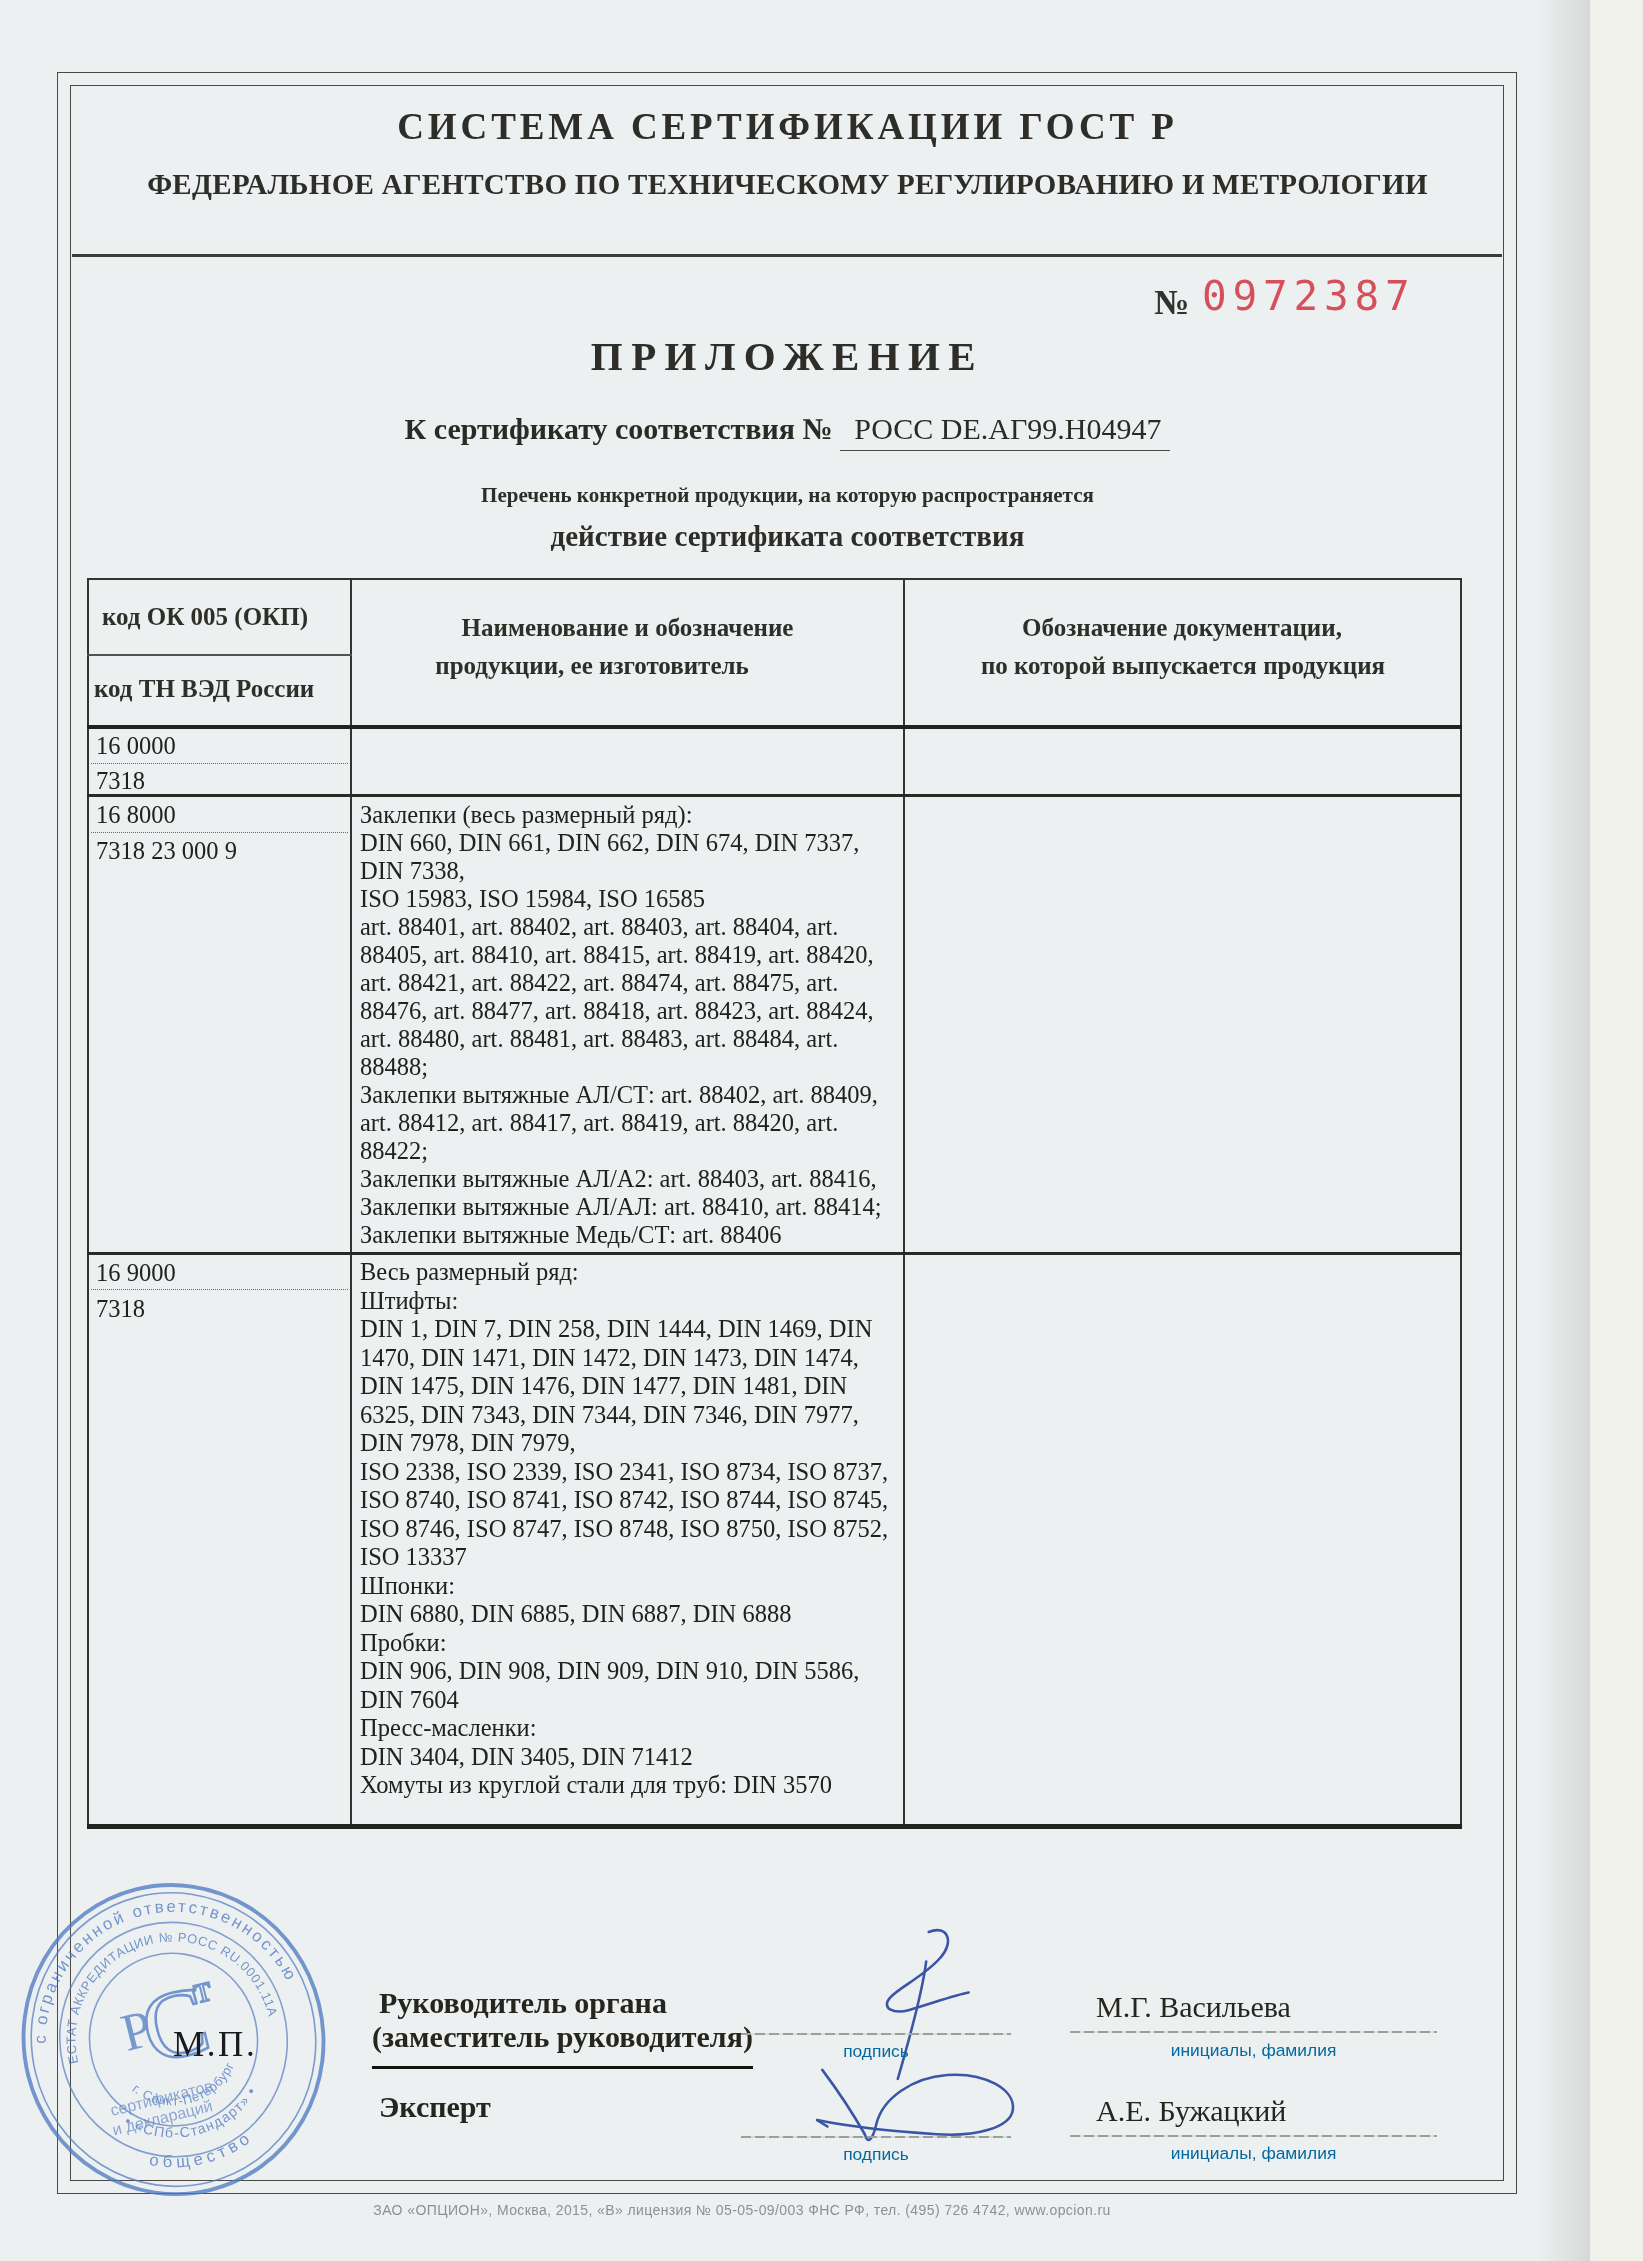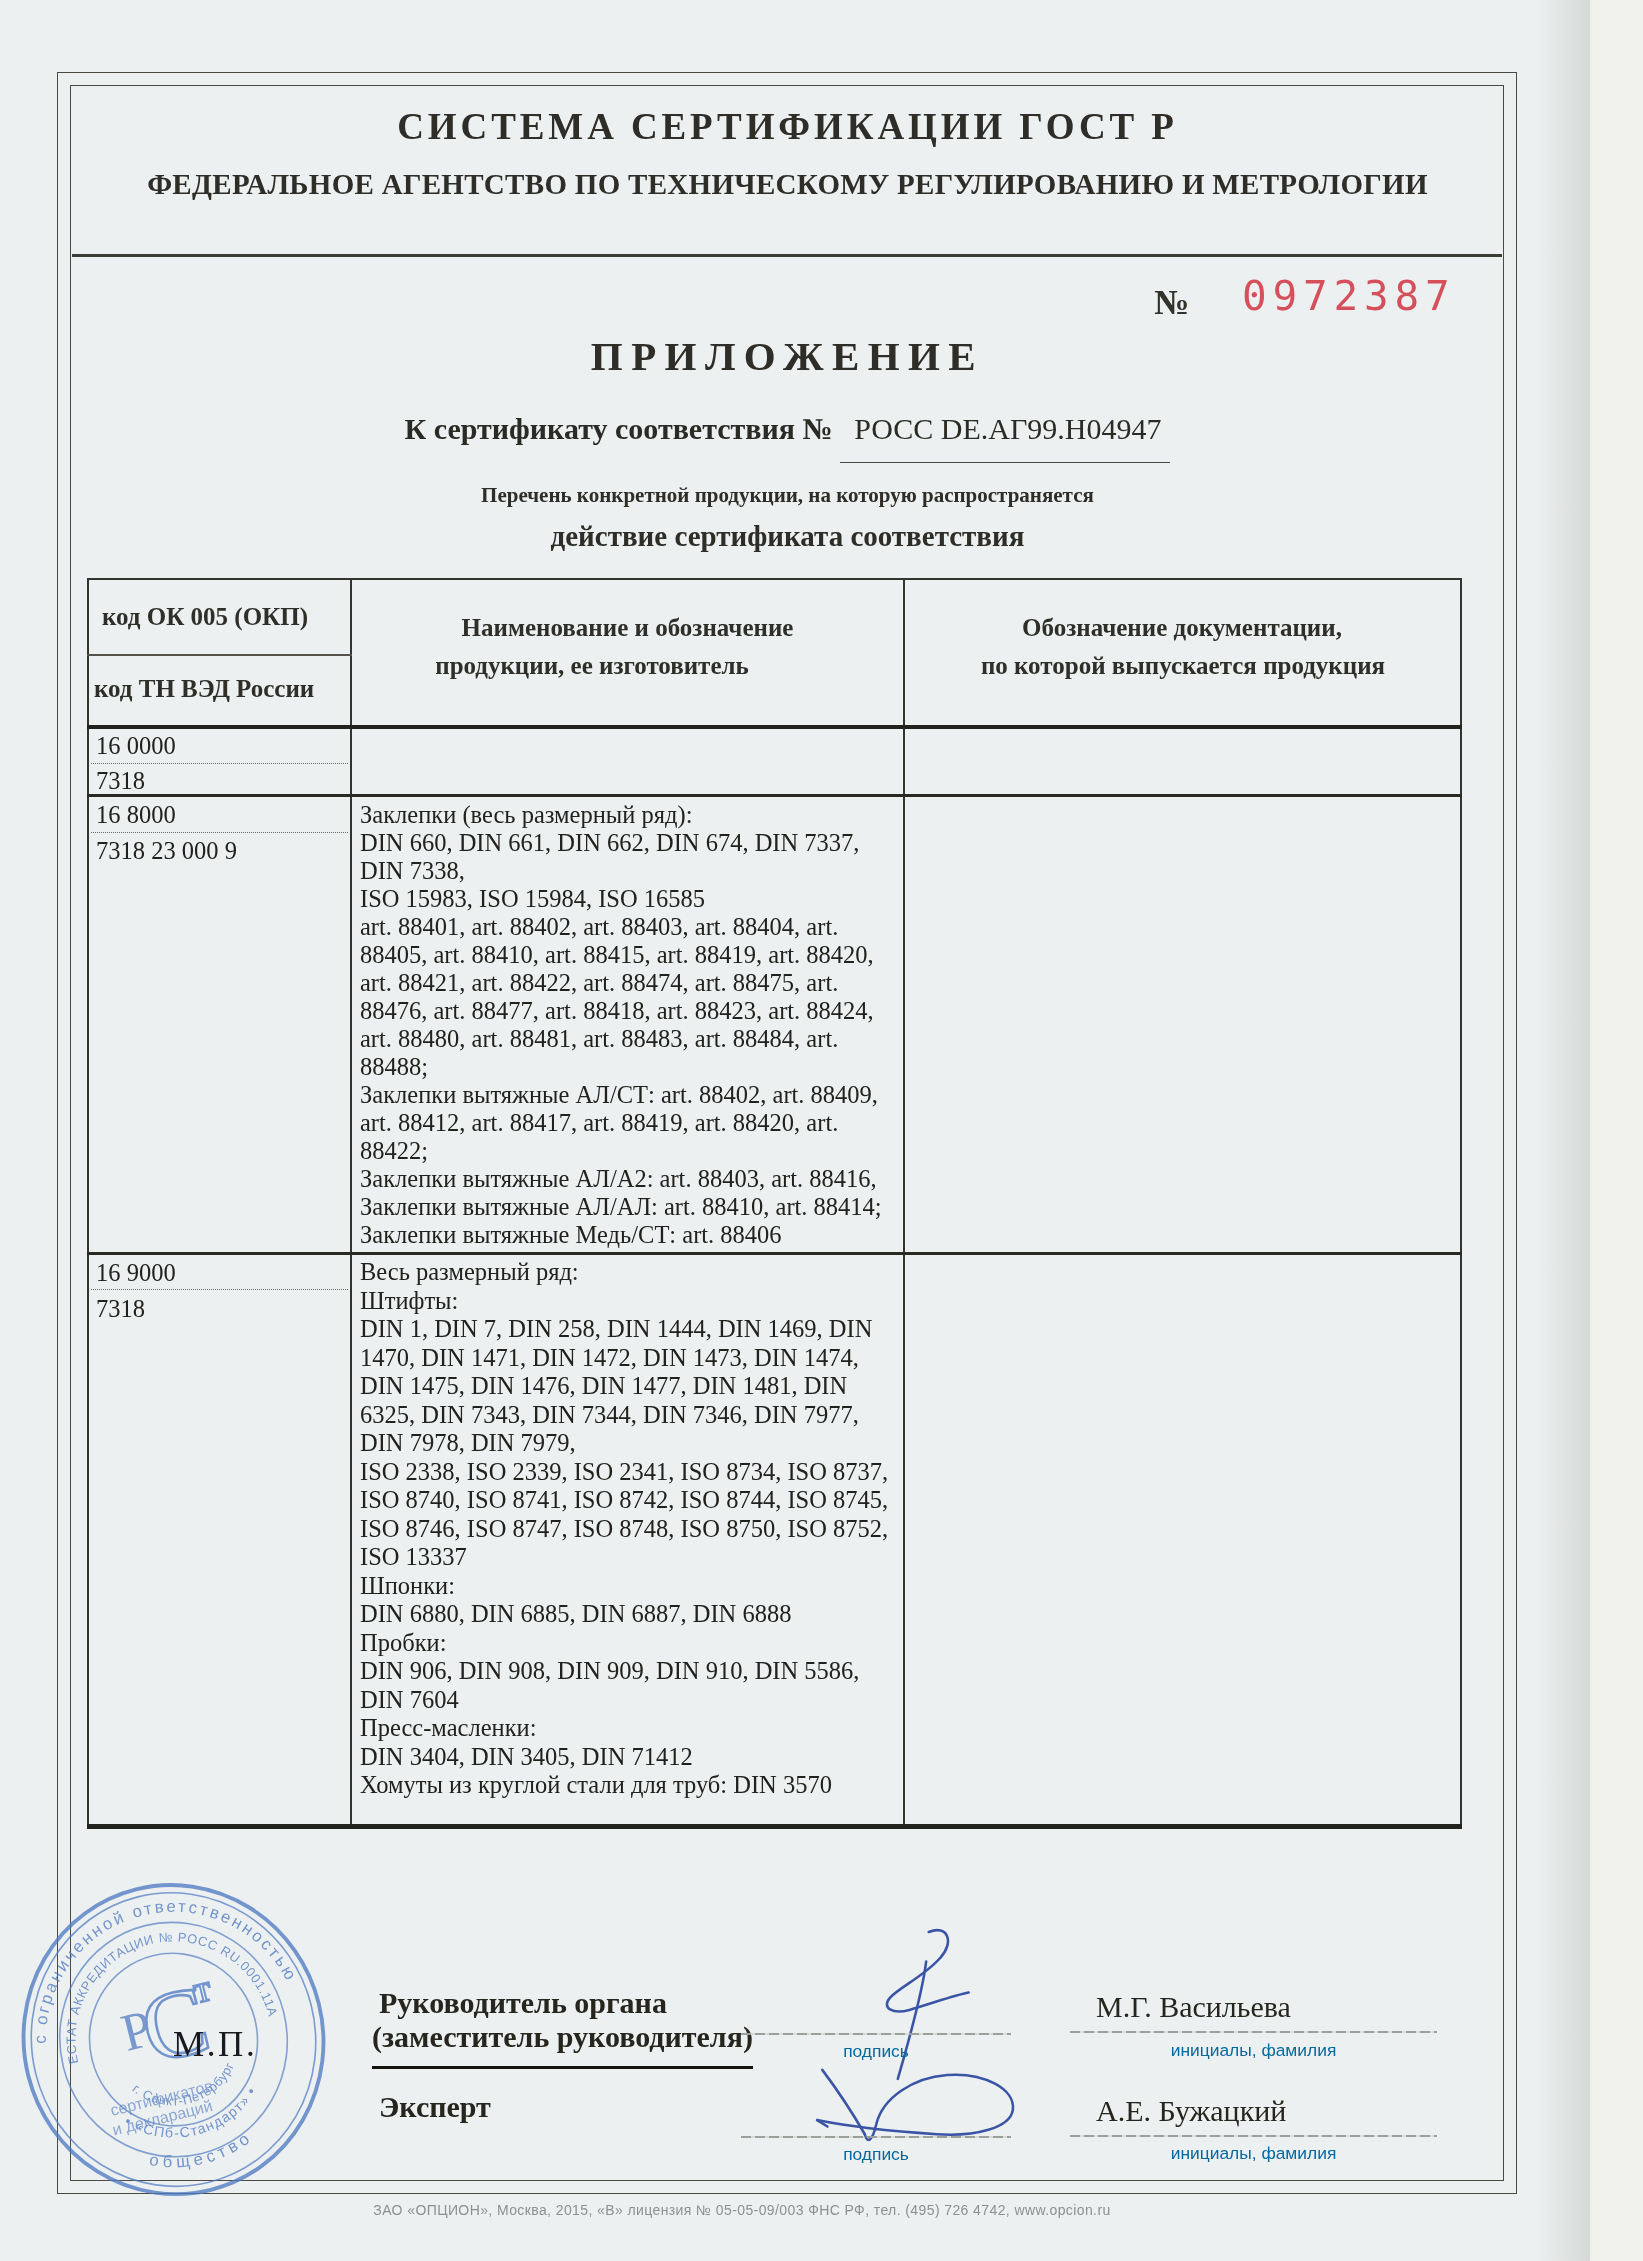--- a/index.html
+++ b/index.html
@@ -22,27 +22,27 @@
   .frame-inner { left:70px; top:85px; width:1434px; height:2096px; border:1.9px solid #4a4a42; }
 
   .centered { left:71px; width:1433px; text-align:center; }
 
   .title    { top:105px; font-size:37px; font-weight:bold; letter-spacing:3.9px; color:#2e2d28; }
   .subtitle { top:168px; font-size:29px; font-weight:bold; letter-spacing:0.3px; color:#2e2d28; }
   .rule-header { left:72px; top:254px; width:1430px; height:2.6px; background:#3c3c36; }
 
   .docno-label { left:1154px; top:283px; font-size:35px; font-weight:bold; color:#33332d; }
   .docno-value { left:1202px; top:272px; font-size:41px; letter-spacing:5.8px;
-    font-family:"DejaVu Sans Mono","Liberation Mono",monospace; color:#d6505c; font-weight:400;margin-left:40px; }
+    font-family:"DejaVu Sans Mono","Liberation Mono",monospace; color:#d6505c; font-weight:400; }
 
   .appendix { top:332px; font-size:41px; font-weight:bold; letter-spacing:8.4px; color:#2e2d28; }
 
   .cert-row { top:412px; font-size:30px; }
   .cert-label { font-weight:600; }
-  .cert-value { padding:0 9px 17px 14px; border-bottom:1.9px solid #4c4c46; }
+  .cert-value { padding:0 9px 5px 14px; border-bottom:1.9px solid #4c4c46; }
 
   .purpose1 { top:483px; font-size:21px; font-weight:bold; color:#2e2d28; }
   .purpose2 { top:520px; font-size:29px; font-weight:bold; color:#2e2d28; }
 
   
   .vline { width:1.9px; background:#34342e; top:578px; height:1251px; }
   .hline { height:1.9px; background:#34342e; left:87px; width:1375px; }
   .h-top        { top:578px; }
   .h-headbottom { top:725px; height:3.9px; background:#22221e; }
   .h-row1       { top:794px; height:2.6px; background:#2a2a25; }

